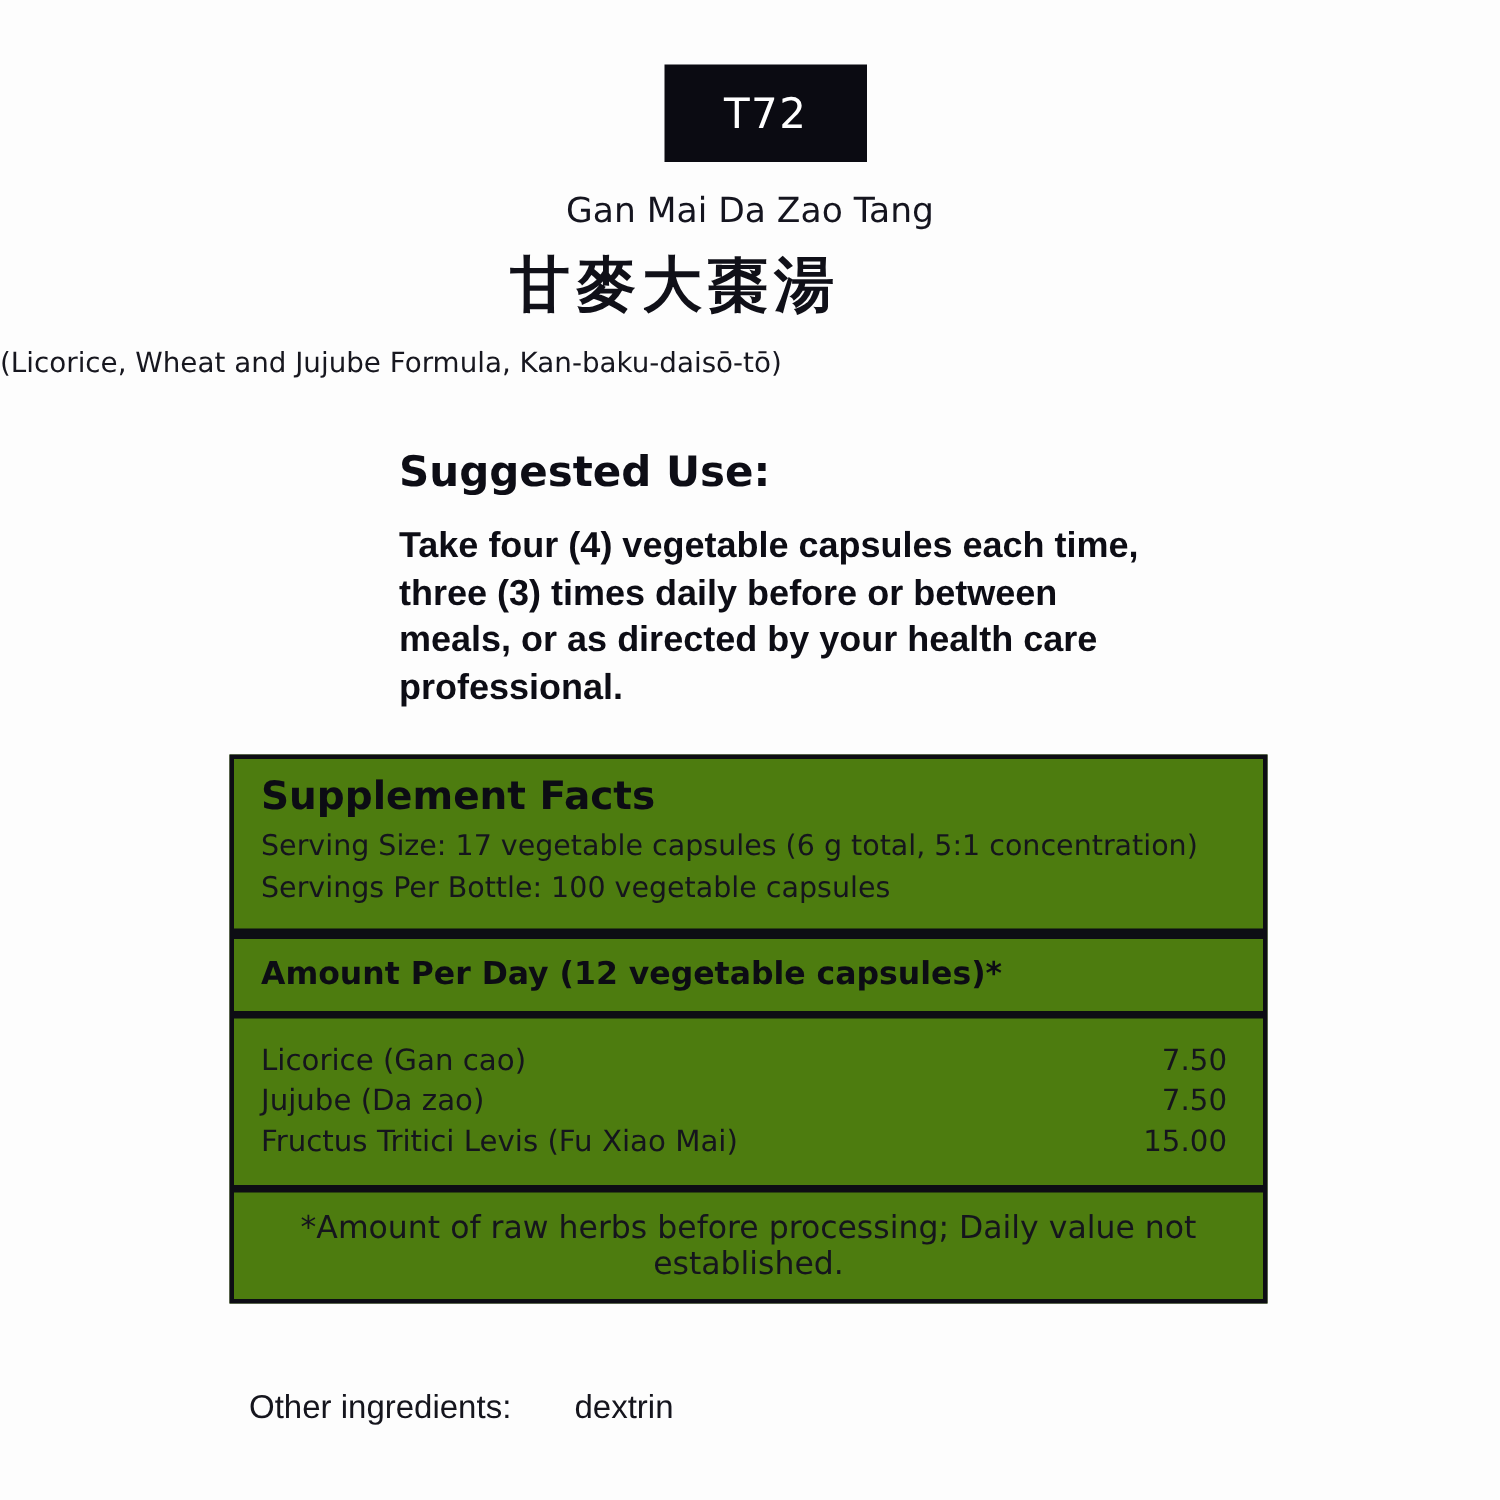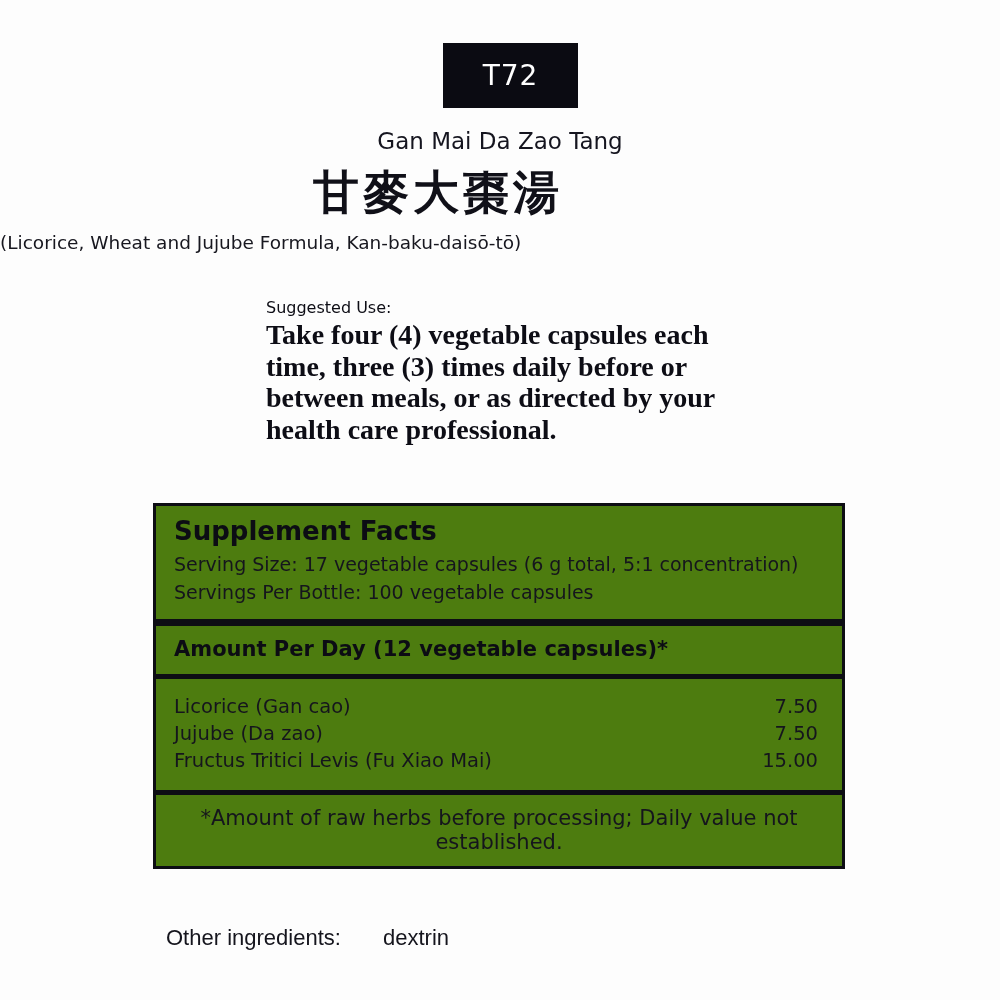--- a/index.html
+++ b/index.html
@@ -51,24 +51,24 @@
     left: 0;
     width: 1000px;
     text-align: center;
     font-size: 23px;
     color: #15151f;
     font-family: "DejaVu Sans", sans-serif;
   }
   .hanzi {
     position: absolute;
     top: 162px;
-    left: 0;
+    left: 12px;
     width: 876px;
     text-align: center;
-    font-size: 46px;
+    font-size: 40px;
     font-weight: 700;
     letter-spacing: 4px;
     color: #101018;
     font-family: "DejaVu Sans", sans-serif;
   }
   .translit {
     position: absolute;
     top: 232px;
     left: 0;
     width: 1000px;
@@ -79,32 +79,32 @@
   }
 
   
   .use-block {
     position: absolute;
     left: 266px;
     top: 298px;
     width: 500px;
   }
   .use-title {
-    font-size: 16px;
-    font-weight: 400;
+    font-size: 28px;
+    font-weight: 700;
     color: #0d0d15;
     font-family: "DejaVu Sans", sans-serif;
-    margin-bottom: 2px;
+    margin-bottom: 17px;
   }
   .use-text {
-    font-size: 28px;
+    font-size: 24px;
     font-weight: 700;
     line-height: 31.5px;
     color: #0d0d15;
-    font-family: Liberation Serif, serif;
+    font-family: Liberation Sans, sans-serif;
   }
 
   
   .facts {
     position: absolute;
     left: 153px;
     top: 503px;
     width: 692px;
     border: 3px solid #0d0d14;
     box-sizing: border-box;

